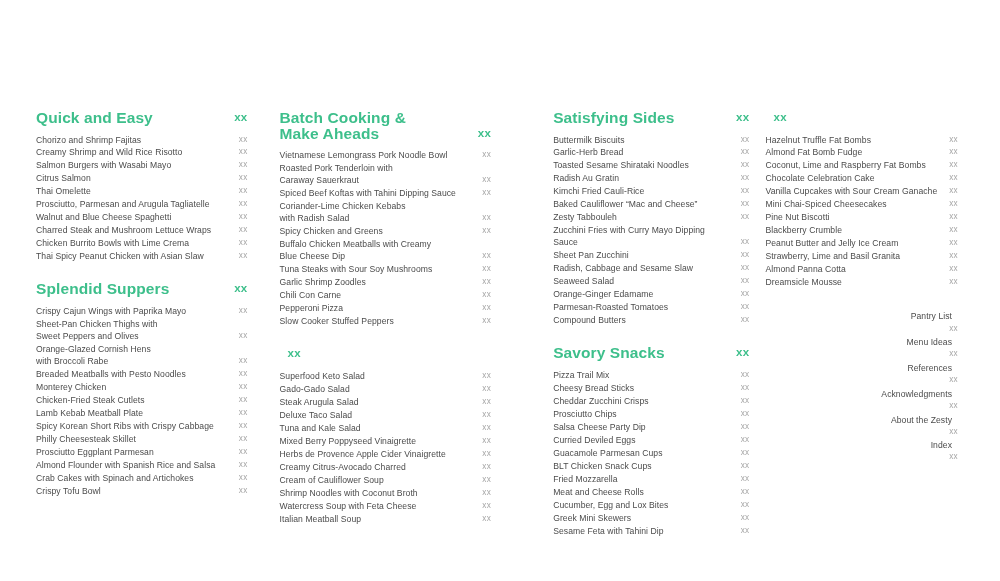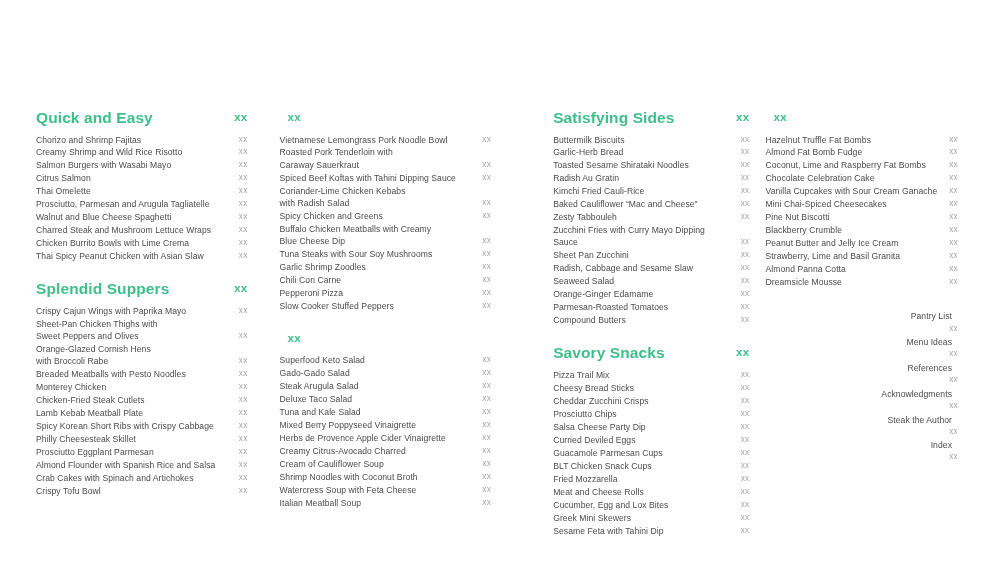--- a/index.html
+++ b/index.html
@@ -213,20 +213,22 @@
             <li class="entry">
               <span class="entry-label">Crispy Tofu Bowl</span>
               <span class="entry-page">xx</span>
             </li>
           </ul>
         </div>
       </div>
       <div class="column col-2">
         <div class="section">
           <div class="section-head">
+            <h2 class="section-title">Batch Cooking &amp;
+Make Aheads</h2>
             <span class="section-page">xx</span>
           </div>
           <ul class="entries">
             <li class="entry">
               <span class="entry-label">Vietnamese Lemongrass Pork Noodle Bowl</span>
               <span class="entry-page">xx</span>
             </li>
             <li class="entry">
               <span class="entry-label">Roasted Pork Tenderloin with
 Caraway Sauerkraut</span>
@@ -521,21 +523,21 @@
           </li>
           <li class="entry">
             <span class="entry-label">References</span>
             <span class="entry-page">xx</span>
           </li>
           <li class="entry">
             <span class="entry-label">Acknowledgments</span>
             <span class="entry-page">xx</span>
           </li>
           <li class="entry">
-            <span class="entry-label">Steak the Author</span>
+            <span class="entry-label">About the Zesty</span>
             <span class="entry-page">xx</span>
           </li>
           <li class="entry">
             <span class="entry-label">Index</span>
             <span class="entry-page">xx</span>
           </li>
         </ul>
       </div>
     </div>
 </div>

